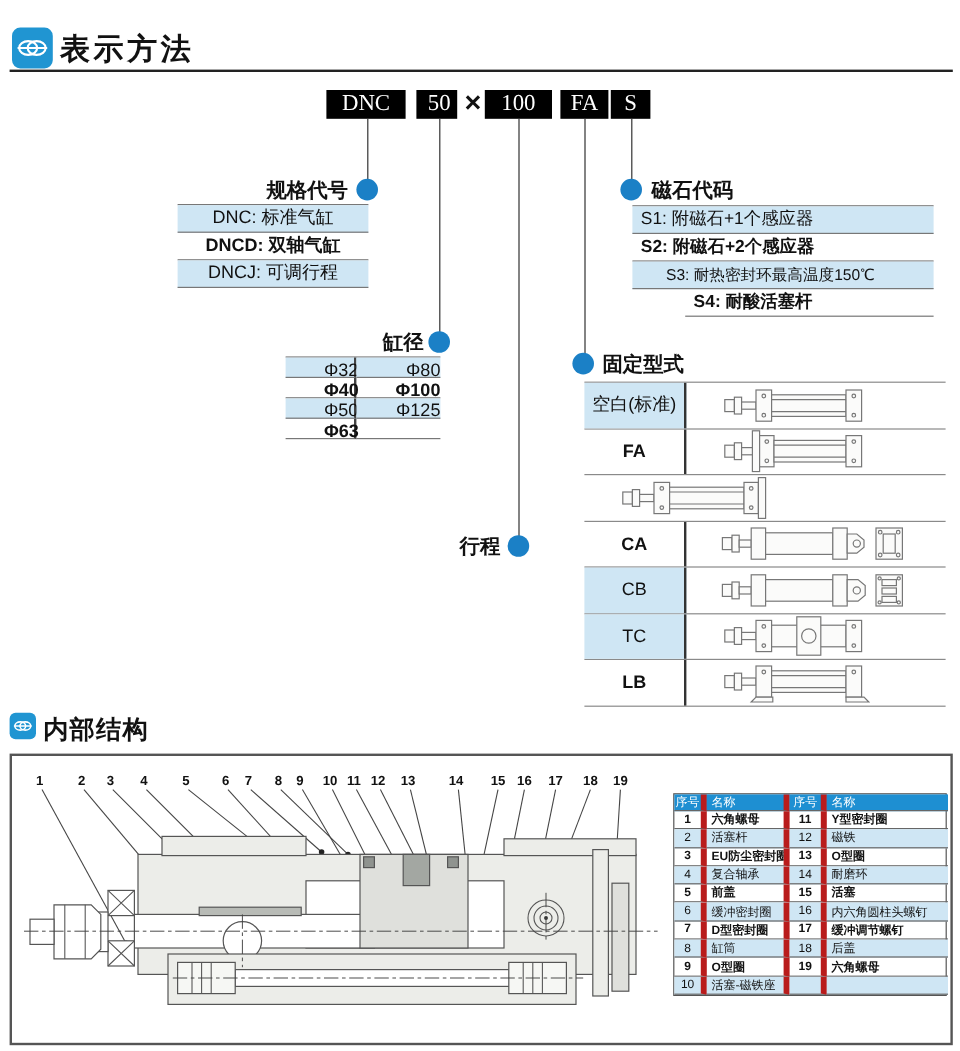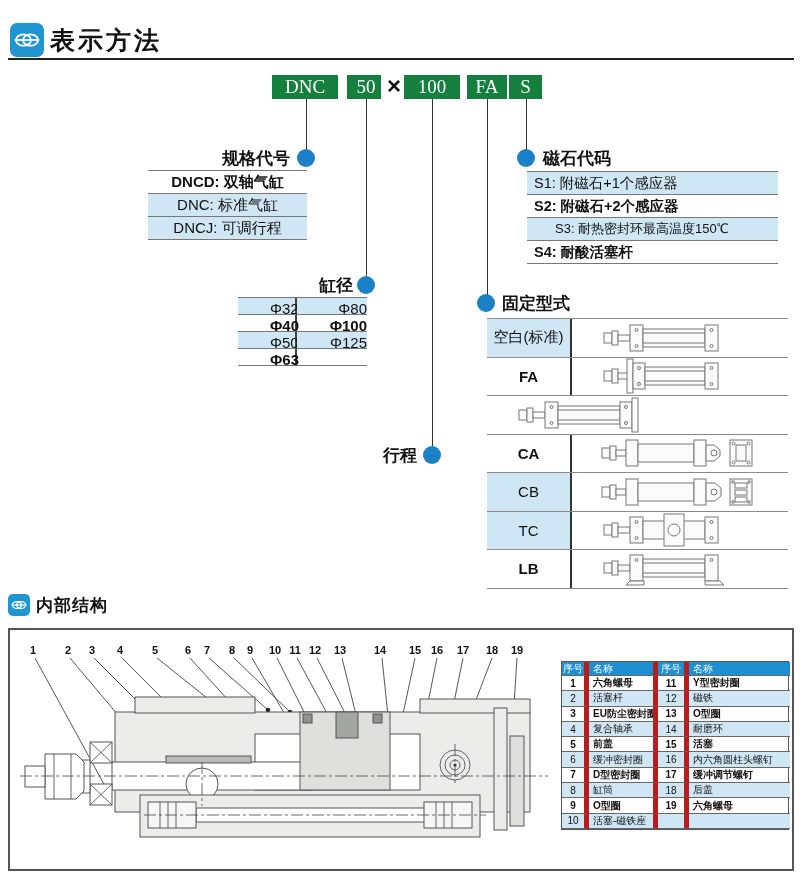--- a/index.html
+++ b/index.html
@@ -10,24 +10,24 @@
   
   .hdr-icon { position:absolute; left:10px; top:23px; width:34px; height:34px;
               background:#2095d2; border-radius:7px; display:flex; align-items:center; justify-content:center; }
   .hdr-title { position:absolute; left:50px; top:24px; font-family:"Liberation Serif", serif;
                font-size:25px; font-weight:600; letter-spacing:3px; }
   .hdr-rule { position:absolute; left:8px; top:58px; width:786px; height:2px; background:#222; }
 
   .sub-icon { position:absolute; left:8px; top:594px; width:22px; height:22px;
               background:#2095d2; border-radius:5px; display:flex; align-items:center; justify-content:center; }
   .sub-title { position:absolute; left:36px; top:594px; font-family:"Liberation Serif", serif;
-               font-size:17px; font-weight:700; letter-spacing:1px; }
-
-  
-  .mbox { position:absolute; top:75px; height:24px; background:#15803d; color:#fff;
+               font-size:21px; font-weight:700; letter-spacing:1px; }
+
+  
+  .mbox { position:absolute; top:75px; height:24px; background:#000000; color:#fff;
           font-family:"Liberation Serif", serif; font-size:19px; text-align:center; line-height:24px; }
   .mb-dnc { left:272px; width:66px; }
   .mb-50  { left:347px; width:38px; }
   .mb-100 { left:404px; width:56px; }
   .mb-fa  { left:467px; width:40px; }
   .mb-s   { left:509px; width:33px; }
   .mtimes { position:absolute; left:381px; top:72px; width:26px; height:28px;
             font-size:24px; font-weight:bold; color:#111; text-align:center; line-height:28px; background:#fff; }
 
   
@@ -116,31 +116,31 @@
   <div class="vline" style="left:526px; top:99px; height:51px;"></div>
 
   <div class="dot" style="left:297px; top:149px;"></div>
   <div class="dot" style="left:517px; top:149px;"></div>
   <div class="dot" style="left:357px; top:276px;"></div>
   <div class="dot" style="left:477px; top:294px;"></div>
   <div class="dot" style="left:423px; top:446px;"></div>
 
   <div class="sec-title" style="left:150px; top:147px; width:140px; text-align:right;">规格代号</div>
   <div class="rtable" style="left:148px; top:170px; width:159px;">
+    <div class="rrow light center">DNC: 标准气缸</div>
     <div class="rrow bold center">DNCD: 双轴气缸</div>
-    <div class="rrow light center">DNC: 标准气缸</div>
     <div class="rrow light center">DNCJ: 可调行程</div>
   </div>
 
   <div class="sec-title" style="left:543px; top:147px;">磁石代码</div>
   <div class="rtable" style="left:527px; top:171px; width:251px;">
     <div class="rrow light padl" style="font-size:14.5px;">S1: 附磁石+1个感应器</div>
     <div class="rrow bold padl" style="font-size:14.5px;">S2: 附磁石+2个感应器</div>
     <div class="rrow light padl" style="font-size:13px;padding-left:28px;">S3: 耐热密封环最高温度150℃</div>
-    <div class="rrow bold padl" style="font-size:14.5px;">S4: 耐酸活塞杆</div>
+    <div class="rrow bold padl" style="font-size:14.5px;margin-left:44px;">S4: 耐酸活塞杆</div>
   </div>
 
   <div class="sec-title" style="left:245px; top:274px; width:108px; text-align:right;">缸径</div>
   <div class="bore-grid">
     <div class="bcell c1 light">Φ32</div>
     <div class="bcell light">Φ80</div>
     <div class="bcell c1 bold">Φ40</div>
     <div class="bcell bold">Φ100</div>
     <div class="bcell c1 light">Φ50</div>
     <div class="bcell light">Φ125</div>

